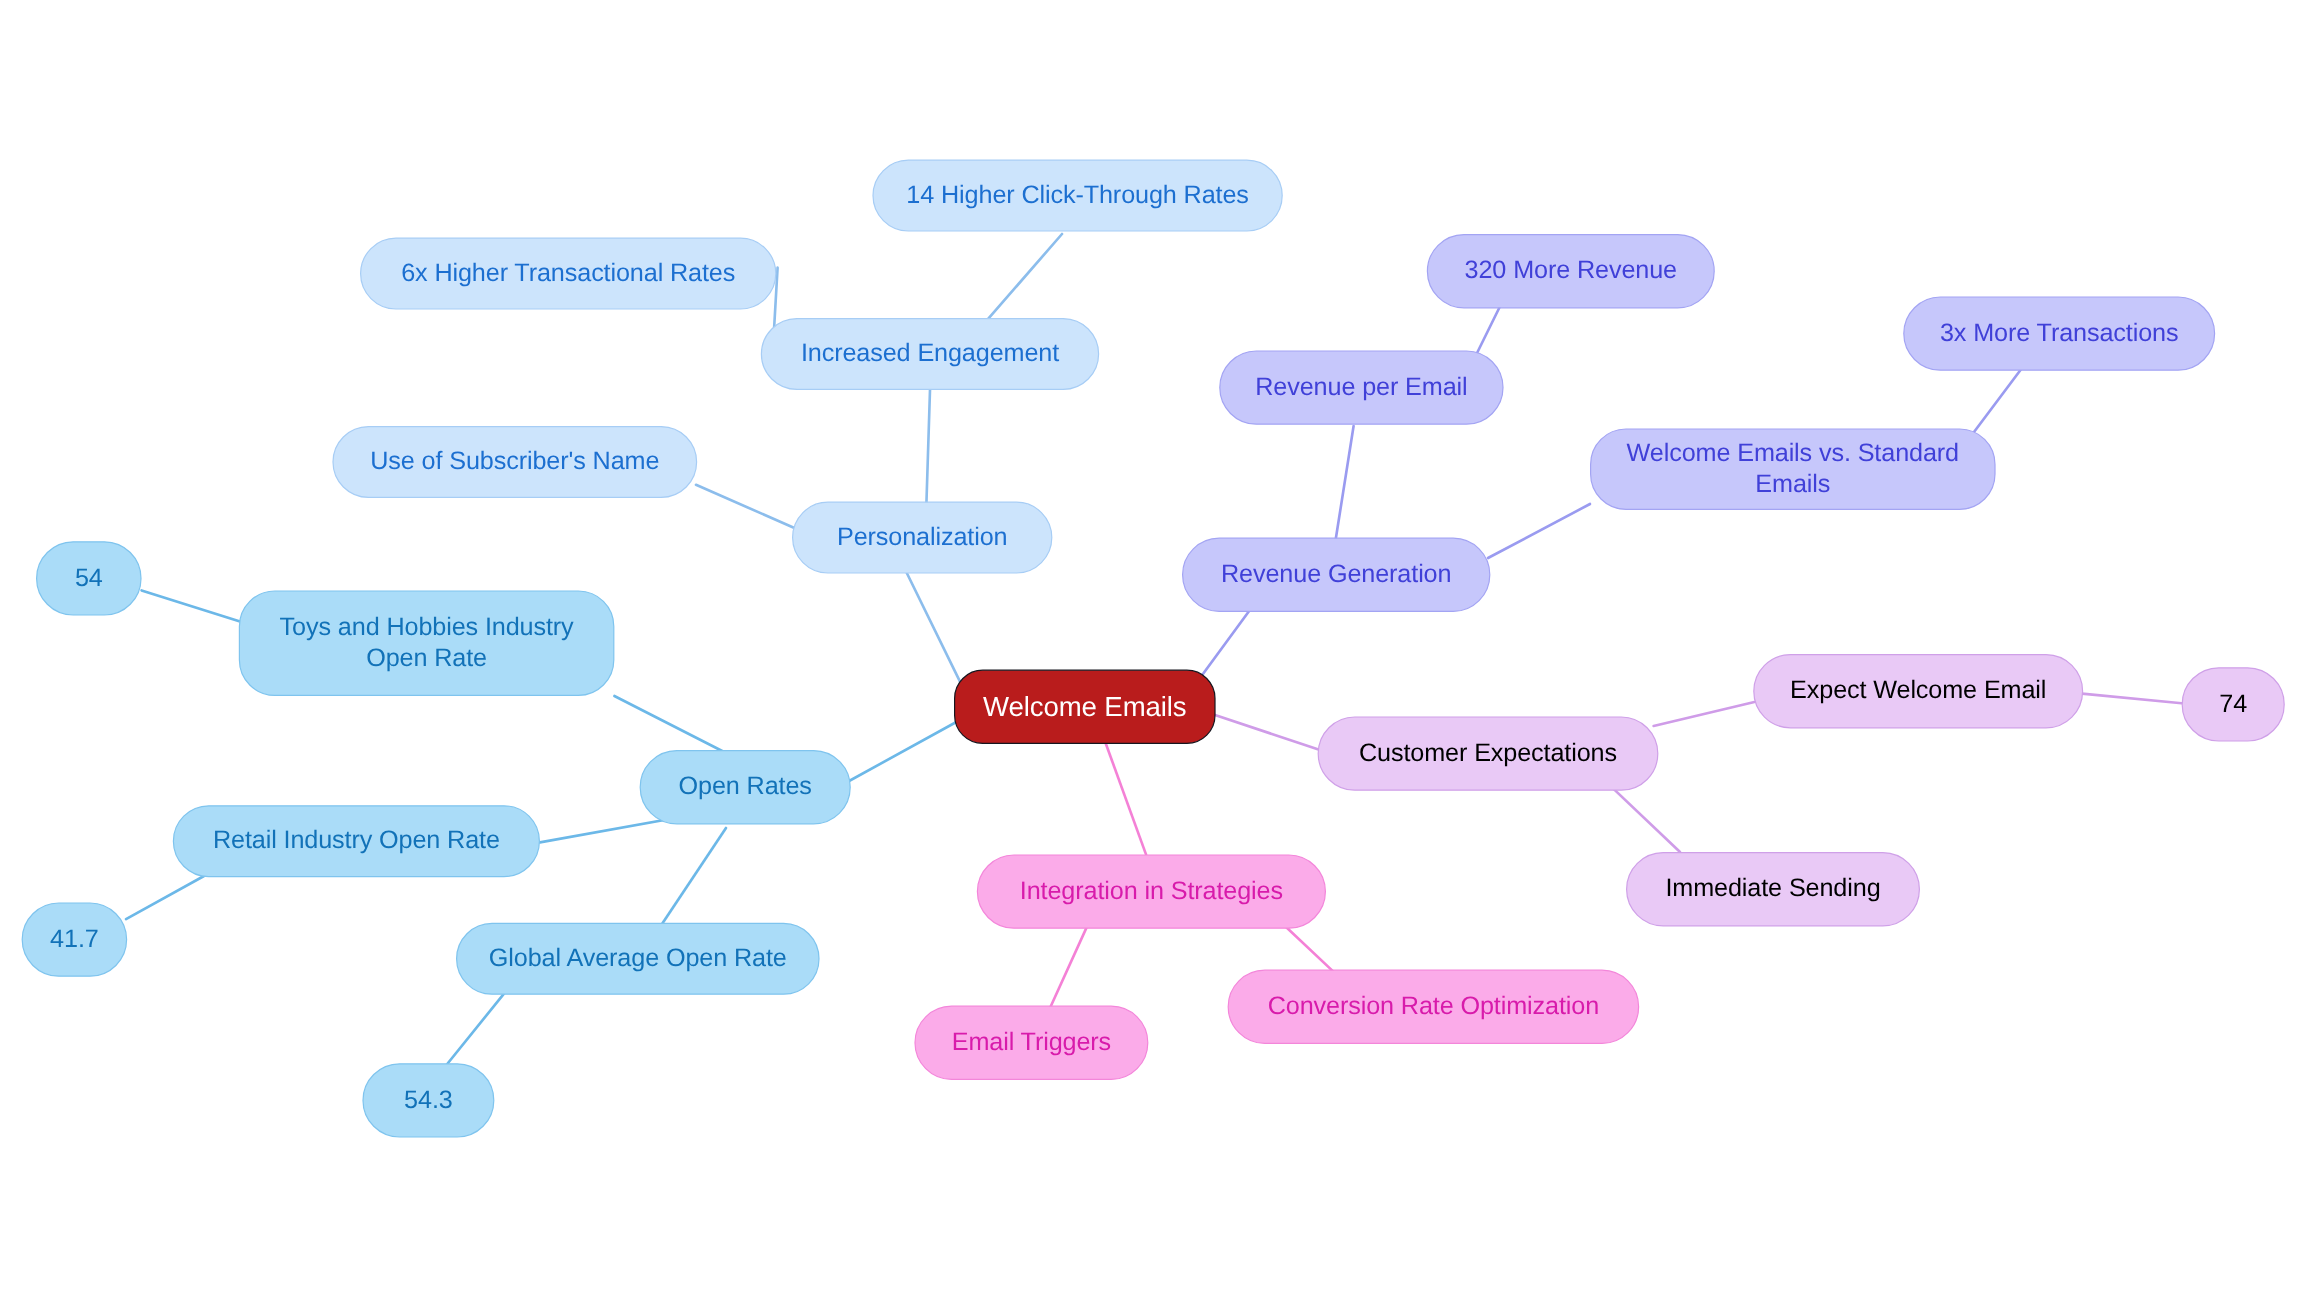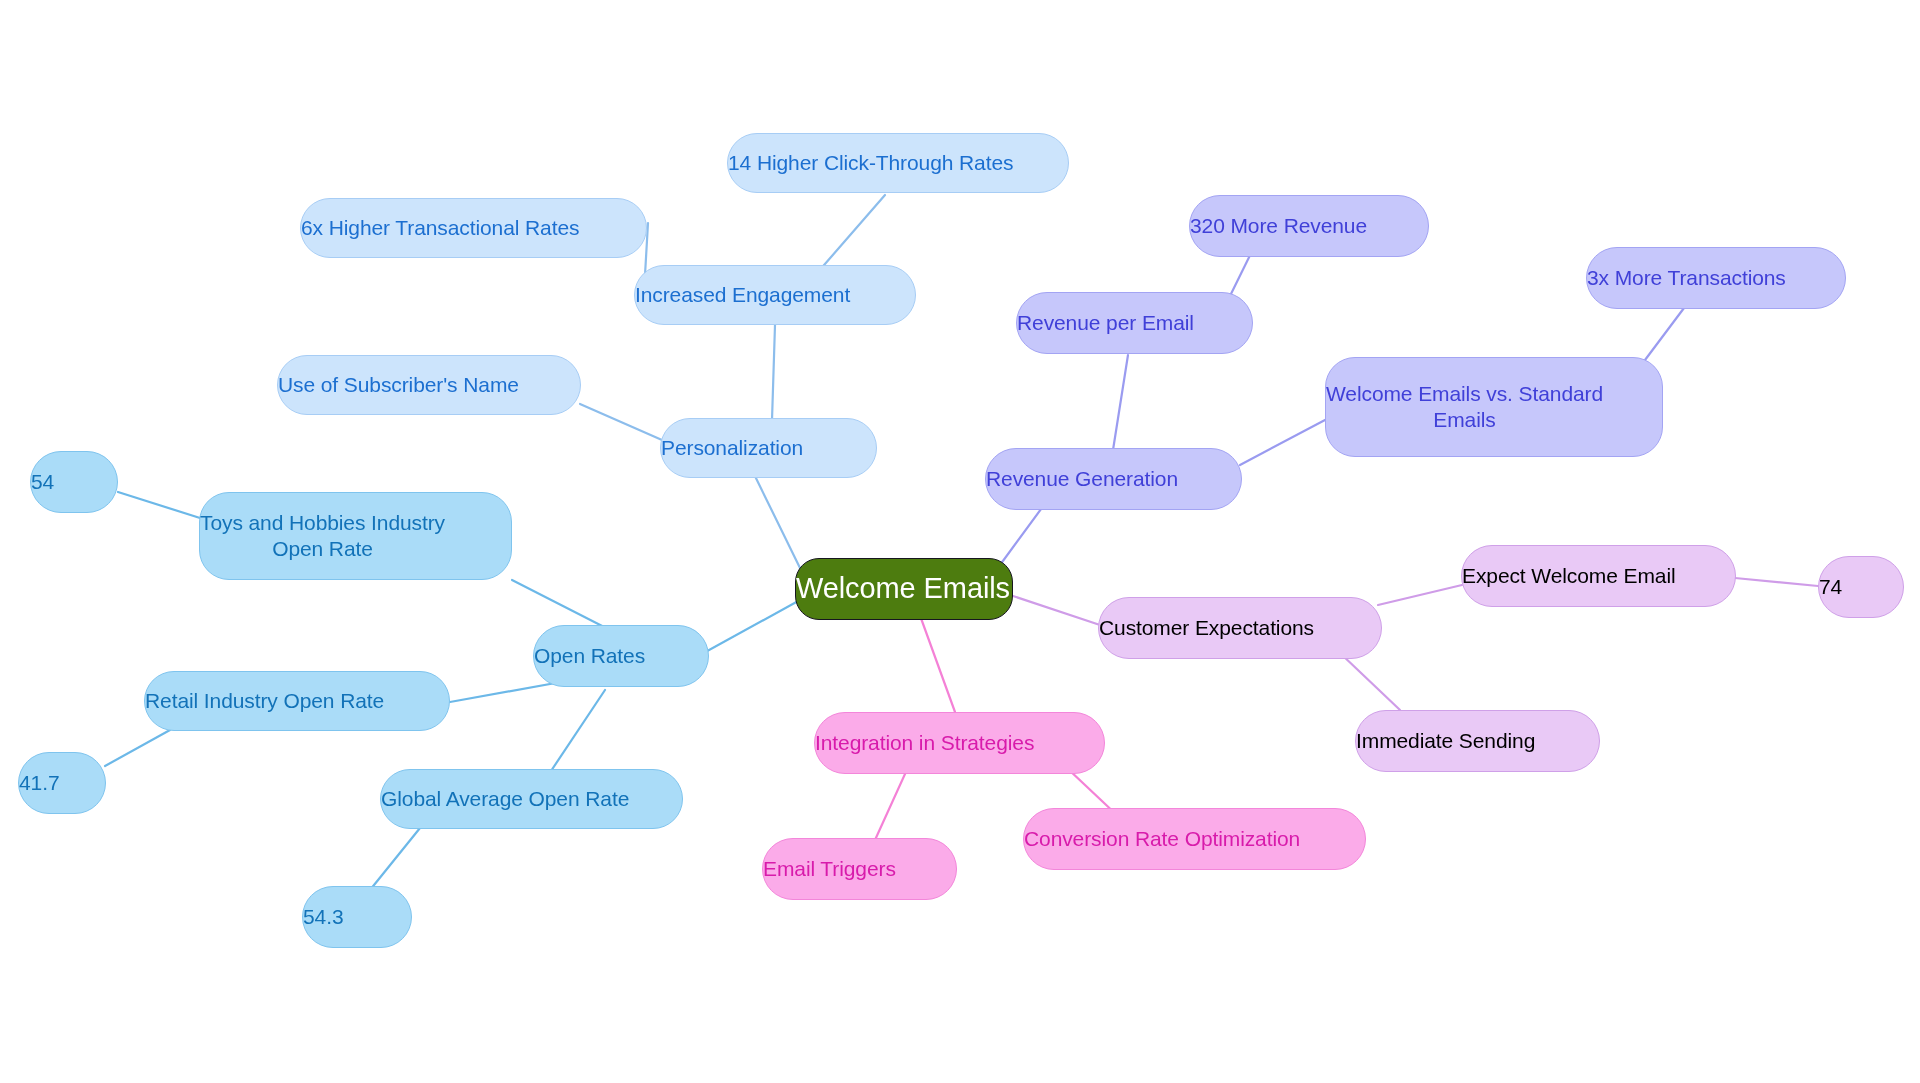--- a/index.html
+++ b/index.html
@@ -26,33 +26,33 @@
     top: 0;
     width: 1920px;
     height: 1083px;
     pointer-events: none;
   }
   .node {
     position: absolute;
     box-sizing: border-box;
     display: flex;
     align-items: center;
-    justify-content: flex-start;
+    justify-content: center;
     text-align: center;
     border-style: solid;
     border-width: 1.5px;
     line-height: 1.22;
     white-space: pre-line;
     letter-spacing: -0.1px;
   }
   .node-root {
-    background: #4d7c0f;
+    background: #b91c1c;
     border-color: #16161f;
     color: #ffffff;
-    font-size: 29px;
+    font-size: 23px;
     border-radius: 24px;
   }
   .node-blue {
     background: #cce4fc;
     border-color: #a7cdf5;
     color: #1c6fd0;
     font-size: 21px;
     border-radius: 26px;
   }
   .node-sky {
@@ -184,21 +184,21 @@
   </div>
 
   <div class="node node-purple node-pill" style="left:1016px; top:292px; width:237px; height:62px;">
     <span>Revenue per Email</span>
   </div>
 
   <div class="node node-purple node-pill" style="left:1189px; top:172px; width:240px; height:62px;margin-top:23px;">
     <span>320 More Revenue</span>
   </div>
 
-  <div class="node node-purple" style="left:1325px; top:357px; width:338px; height:100px; border-radius:30px;">
+  <div class="node node-purple" style="left:1325px; top:357px; width:338px; height:68px; border-radius:30px;">
     <span>Welcome Emails vs. Standard
 Emails</span>
   </div>
 
   <div class="node node-purple node-pill" style="left:1586px; top:247px; width:260px; height:62px;">
     <span>3x More Transactions</span>
   </div>
 
   <div class="node node-violet node-pill" style="left:1098px; top:597px; width:284px; height:62px;">
     <span>Customer Expectations</span>

